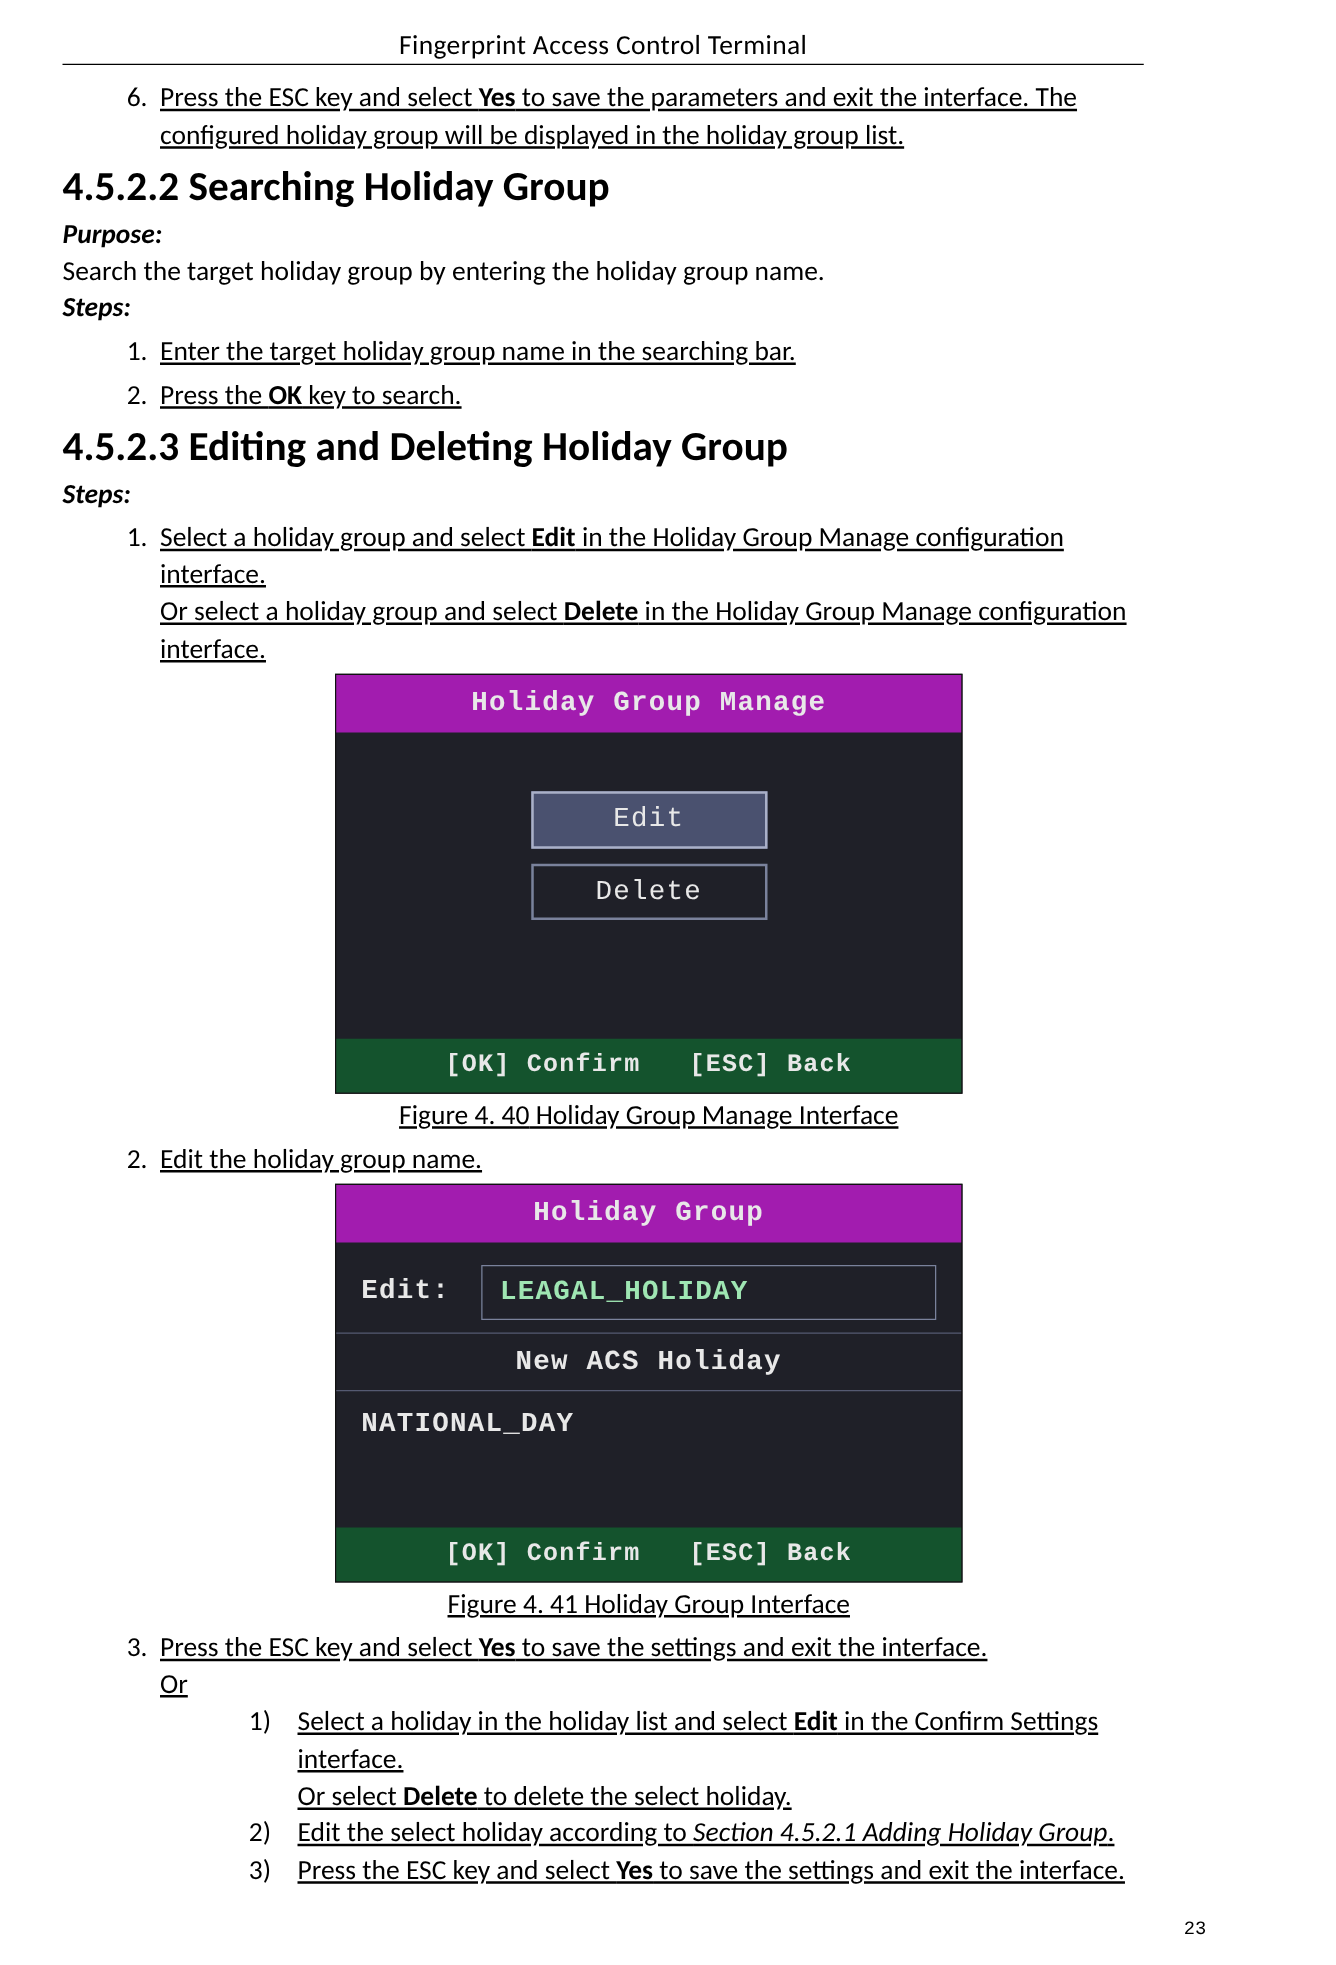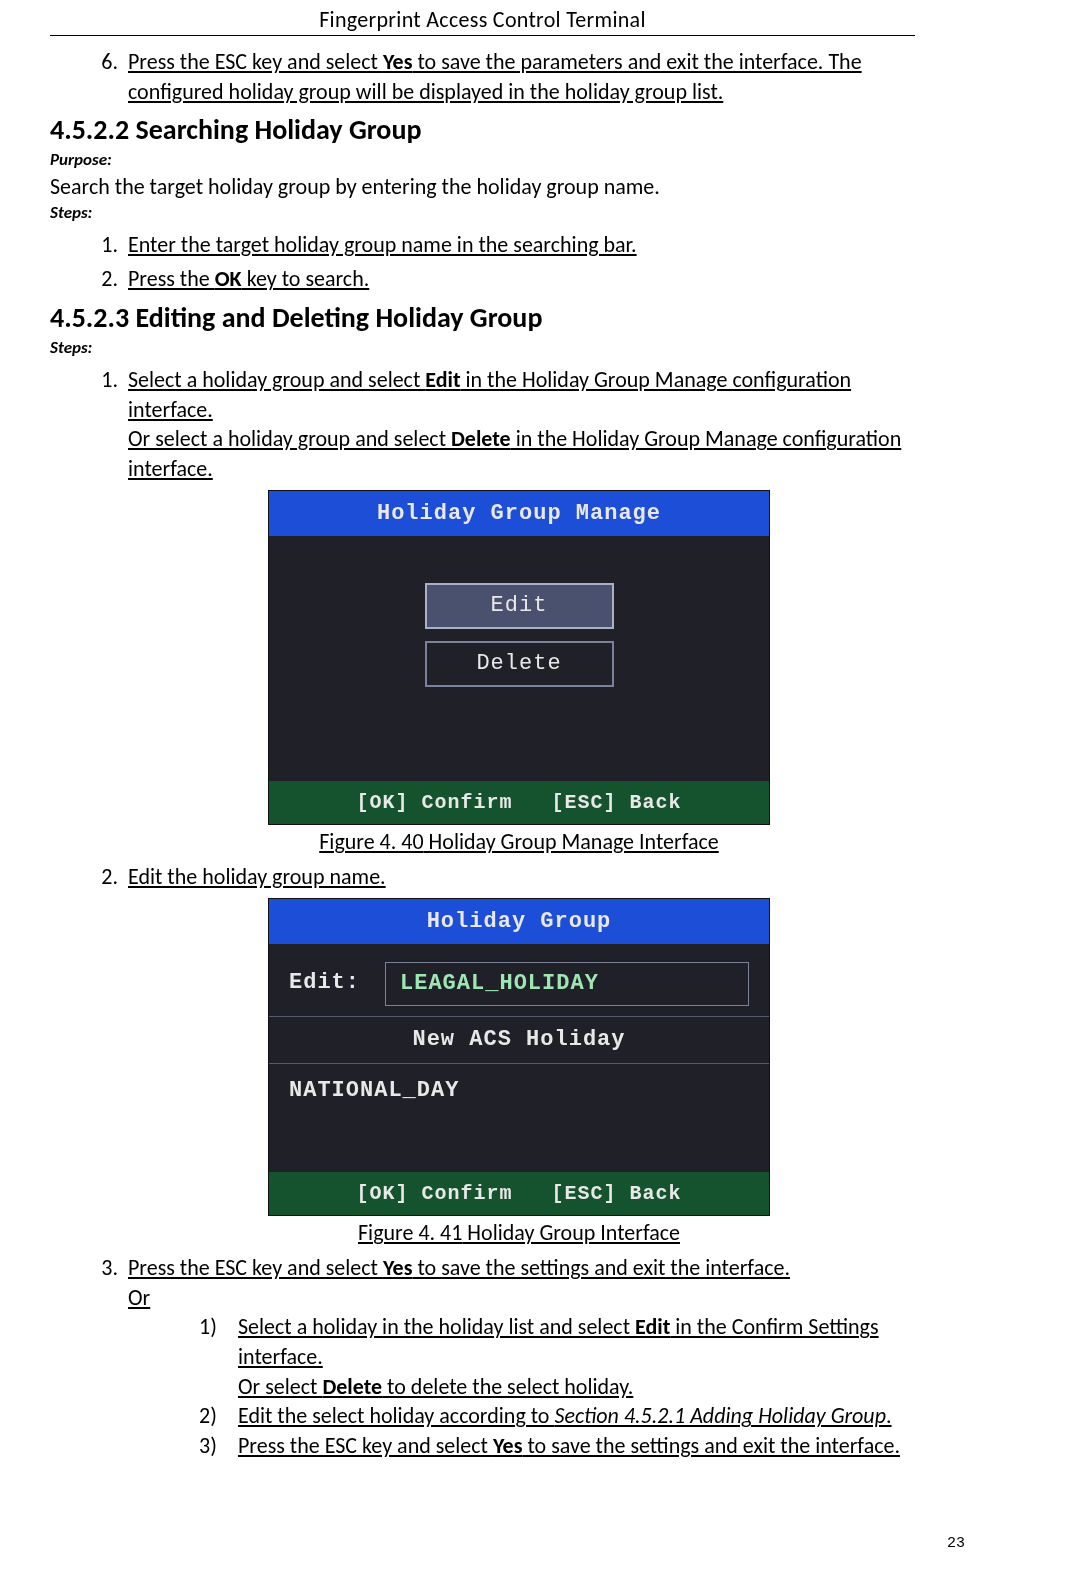--- a/index.html
+++ b/index.html
@@ -6,21 +6,21 @@
     margin: 0;
     padding: 0;
     font-family: Calibri, Arial, sans-serif;
     background: #fff;
     color: #000;
     width: 1069px;
   }
   .page {
     width: 965px;
     box-sizing: border-box;
-    padding: 0 50px 30px 50px;
+    padding: 16px 50px 30px 50px;
     position: relative;
     min-height: 1572px;
   }
   .header {
     text-align: center;
     font-size: 22px;
     padding: 6px 0 2px 0;
     border-bottom: 1.5px solid #000;
     letter-spacing: 0.3px;
   }
@@ -36,27 +36,27 @@
   .ol-num > li {
     padding-left: 5px;
     margin: 5px;
     text-decoration: underline;
   }
   .li-text {
     display: block;
   }
   .section-heading {
     font-weight: bold;
-    font-size: 28px;
+    font-size: 33px;
     margin: 2px 0 0 0;
   }
   .label-bold-italic {
     font-weight: bold;
     font-style: italic;
-    font-size: 17px;
+    font-size: 22px;
     margin: 0;
   }
   .plain-para {
     margin: 0;
   }
   .bold { font-weight: bold; }
   .italic { font-style: italic; }
   .figure-wrap {
     text-align: center;
     margin: 6px 0 0 0;
@@ -64,21 +64,21 @@
   .terminal-screen {
     display: inline-block;
     width: 500px;
     background: #1f2028;
     font-family: "Courier New", monospace;
     color: #e8e8e8;
     text-align: center;
     border: 1px solid #111;
   }
   .term-title {
-    background: #1d4ed8;
+    background: #a21caf;
     padding: 8px 0;
     font-size: 22px;
     font-weight: bold;
     letter-spacing: 1px;
   }
   .term-body {
     min-height: 210px;
     padding-top: 35px;
   }
   .term-btn {

